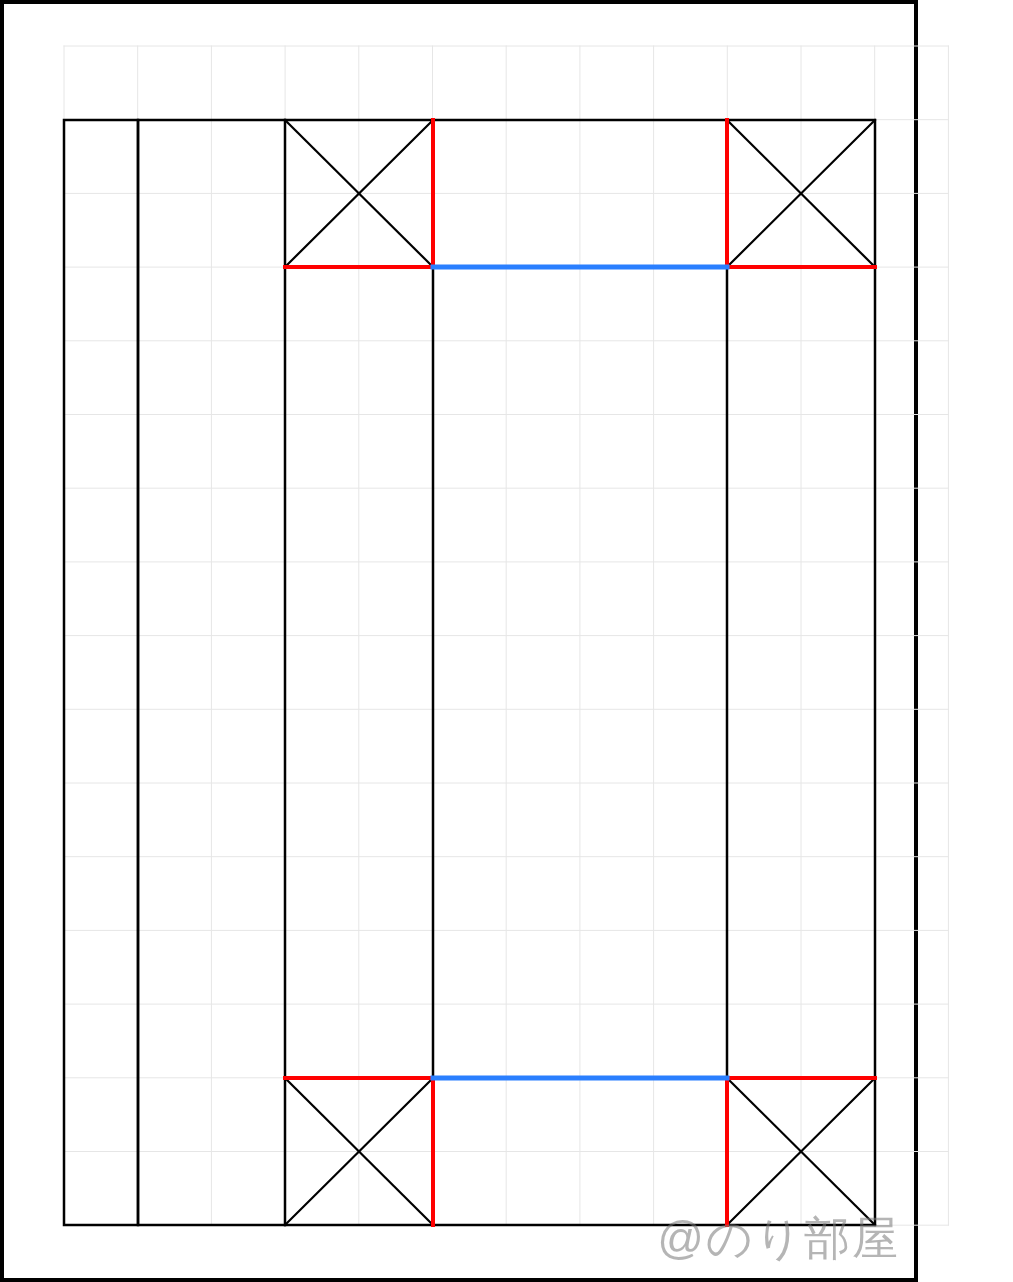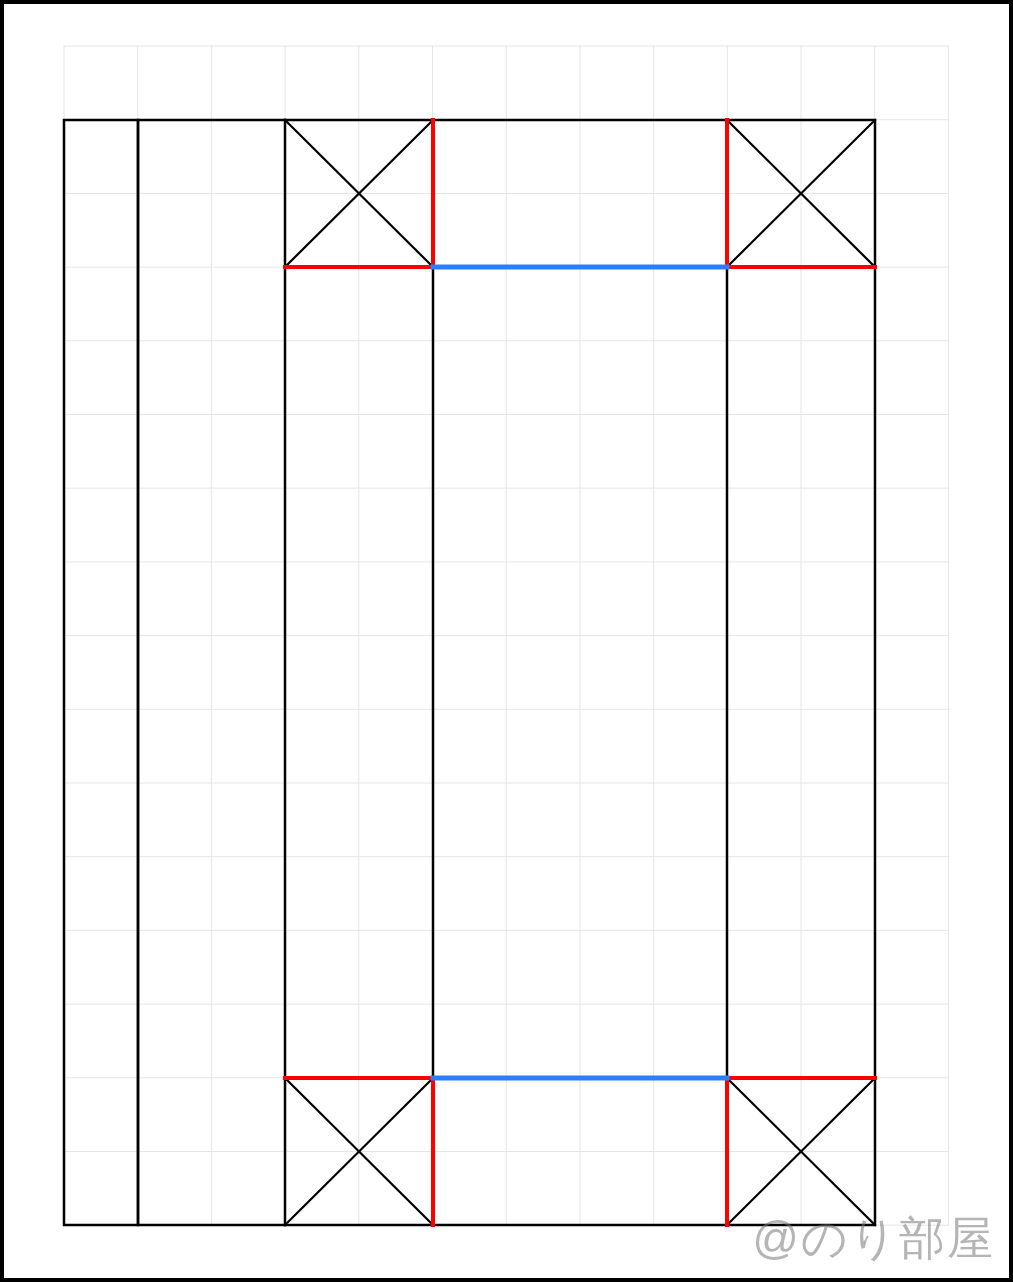--- a/index.html
+++ b/index.html
@@ -1,18 +1,18 @@
 <!DOCTYPE html>
 <html><head>
 <meta charset="utf-8">
 <style>
   html,body{margin:0;padding:0;background:#fff;}
   .page{
     box-sizing:border-box;
-    width:1013px;height:1282px;
+    width:918px;height:1282px;
     border:4px solid #000;
     position:relative;
     background:#fff;
   }
   svg{display:block;}
   .watermark{
     position:absolute;
     right:14px;bottom:8px;
     font-family:"Hiragino Sans","Yu Gothic","Meiryo",sans-serif;
     font-size:46px;

